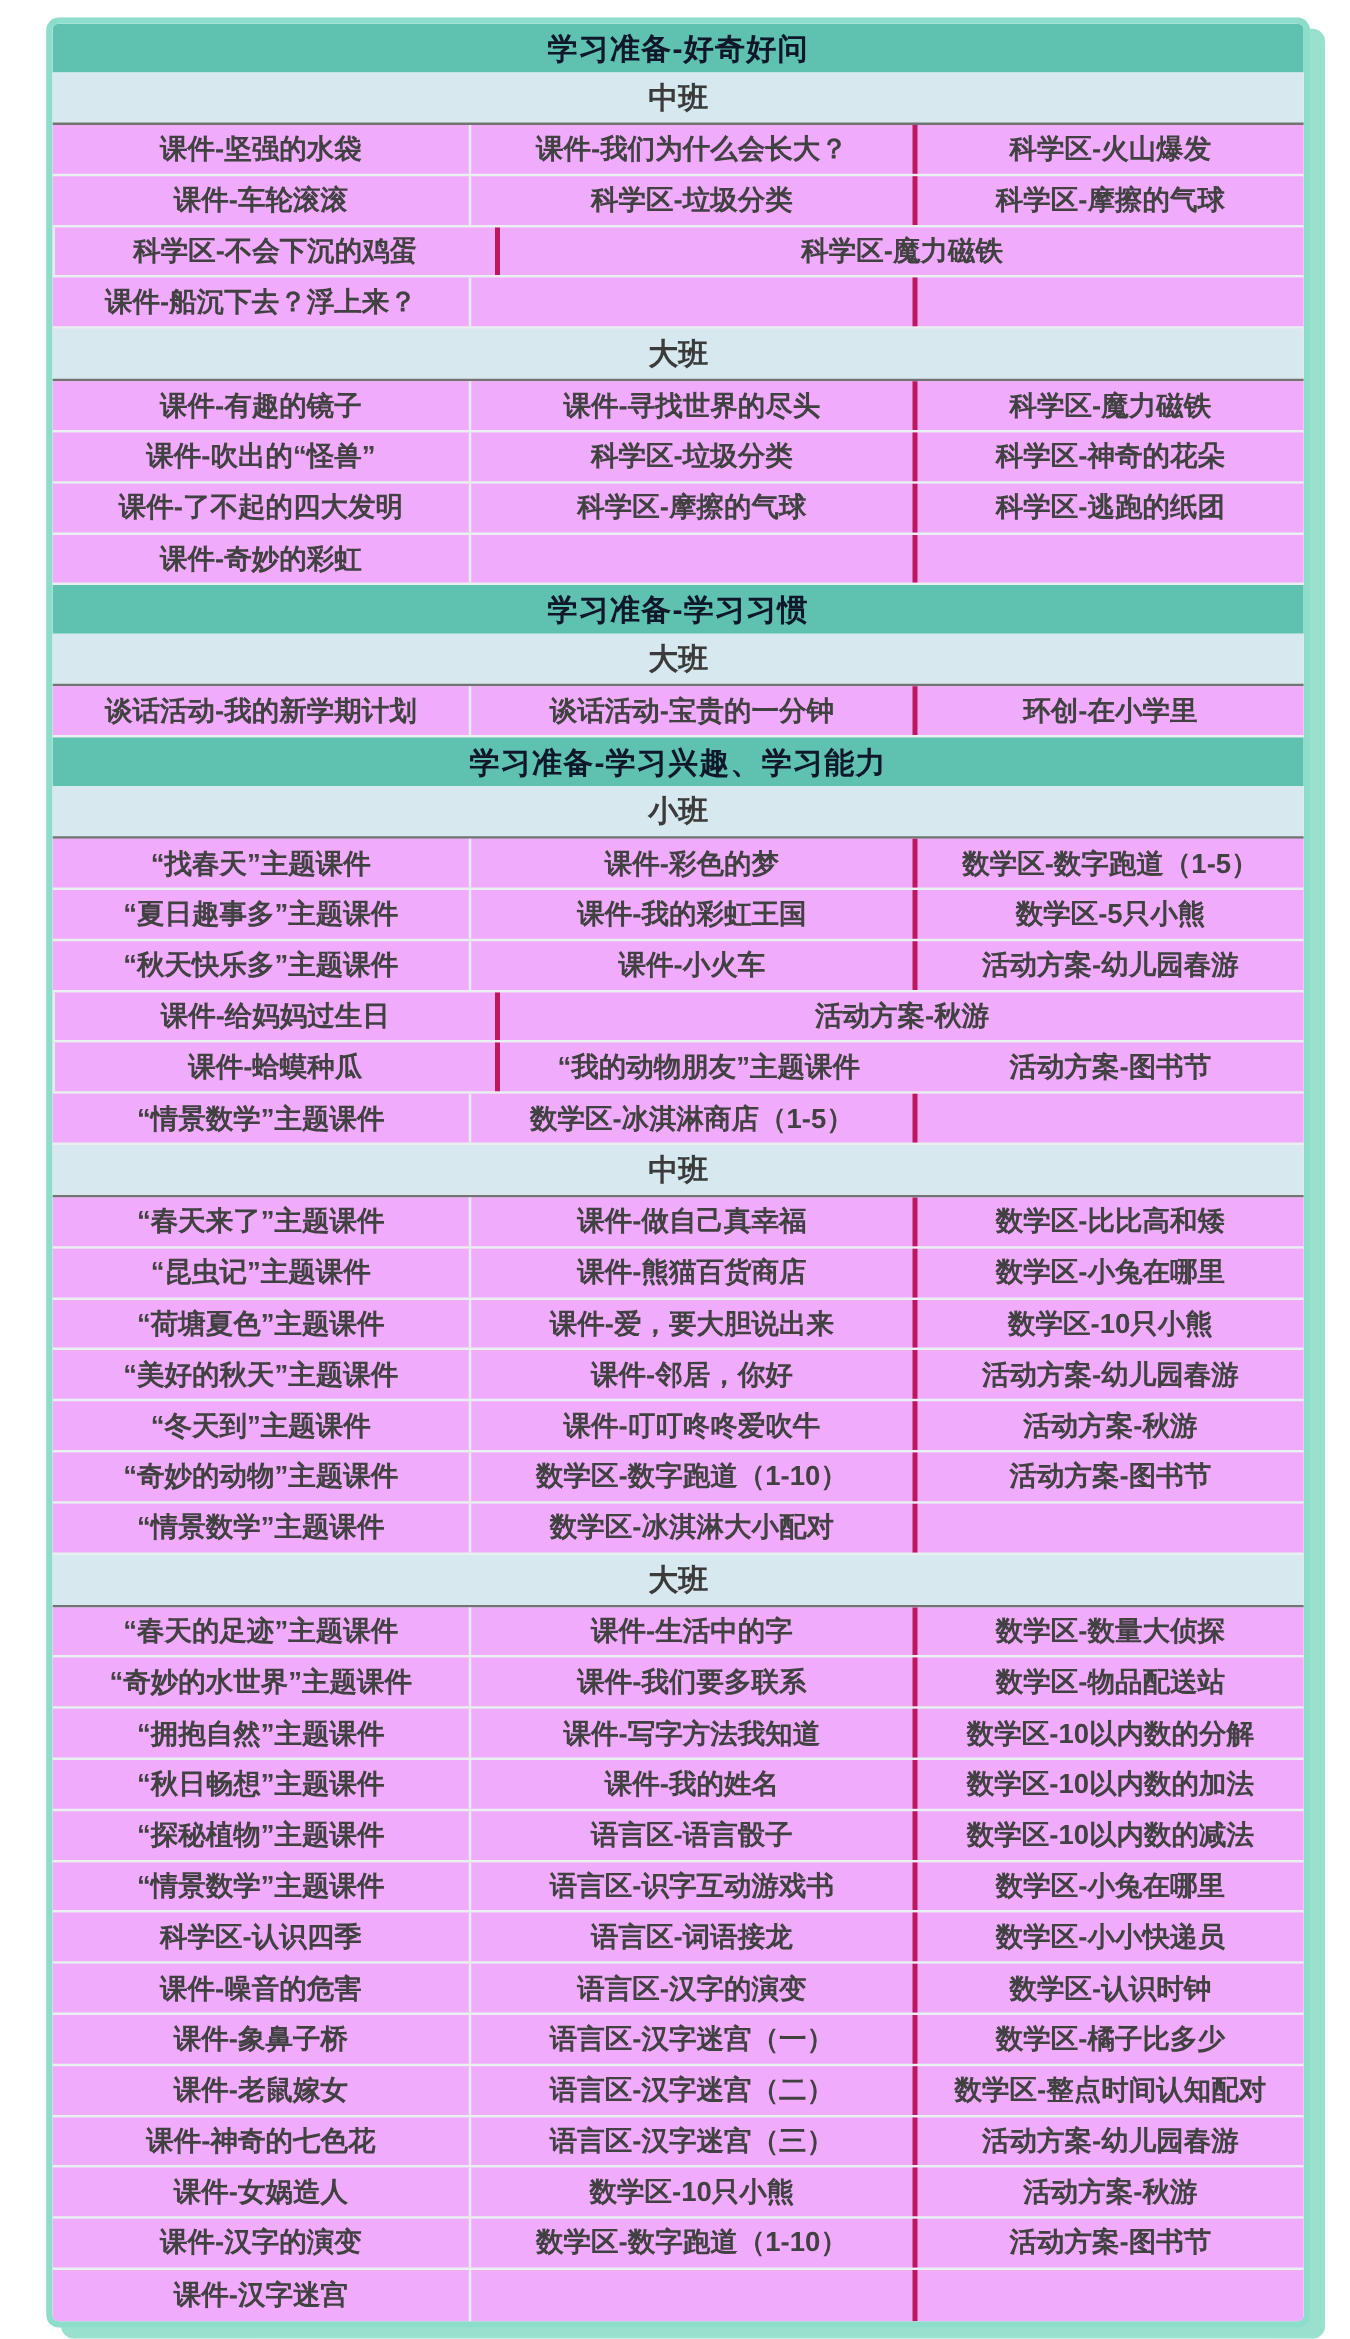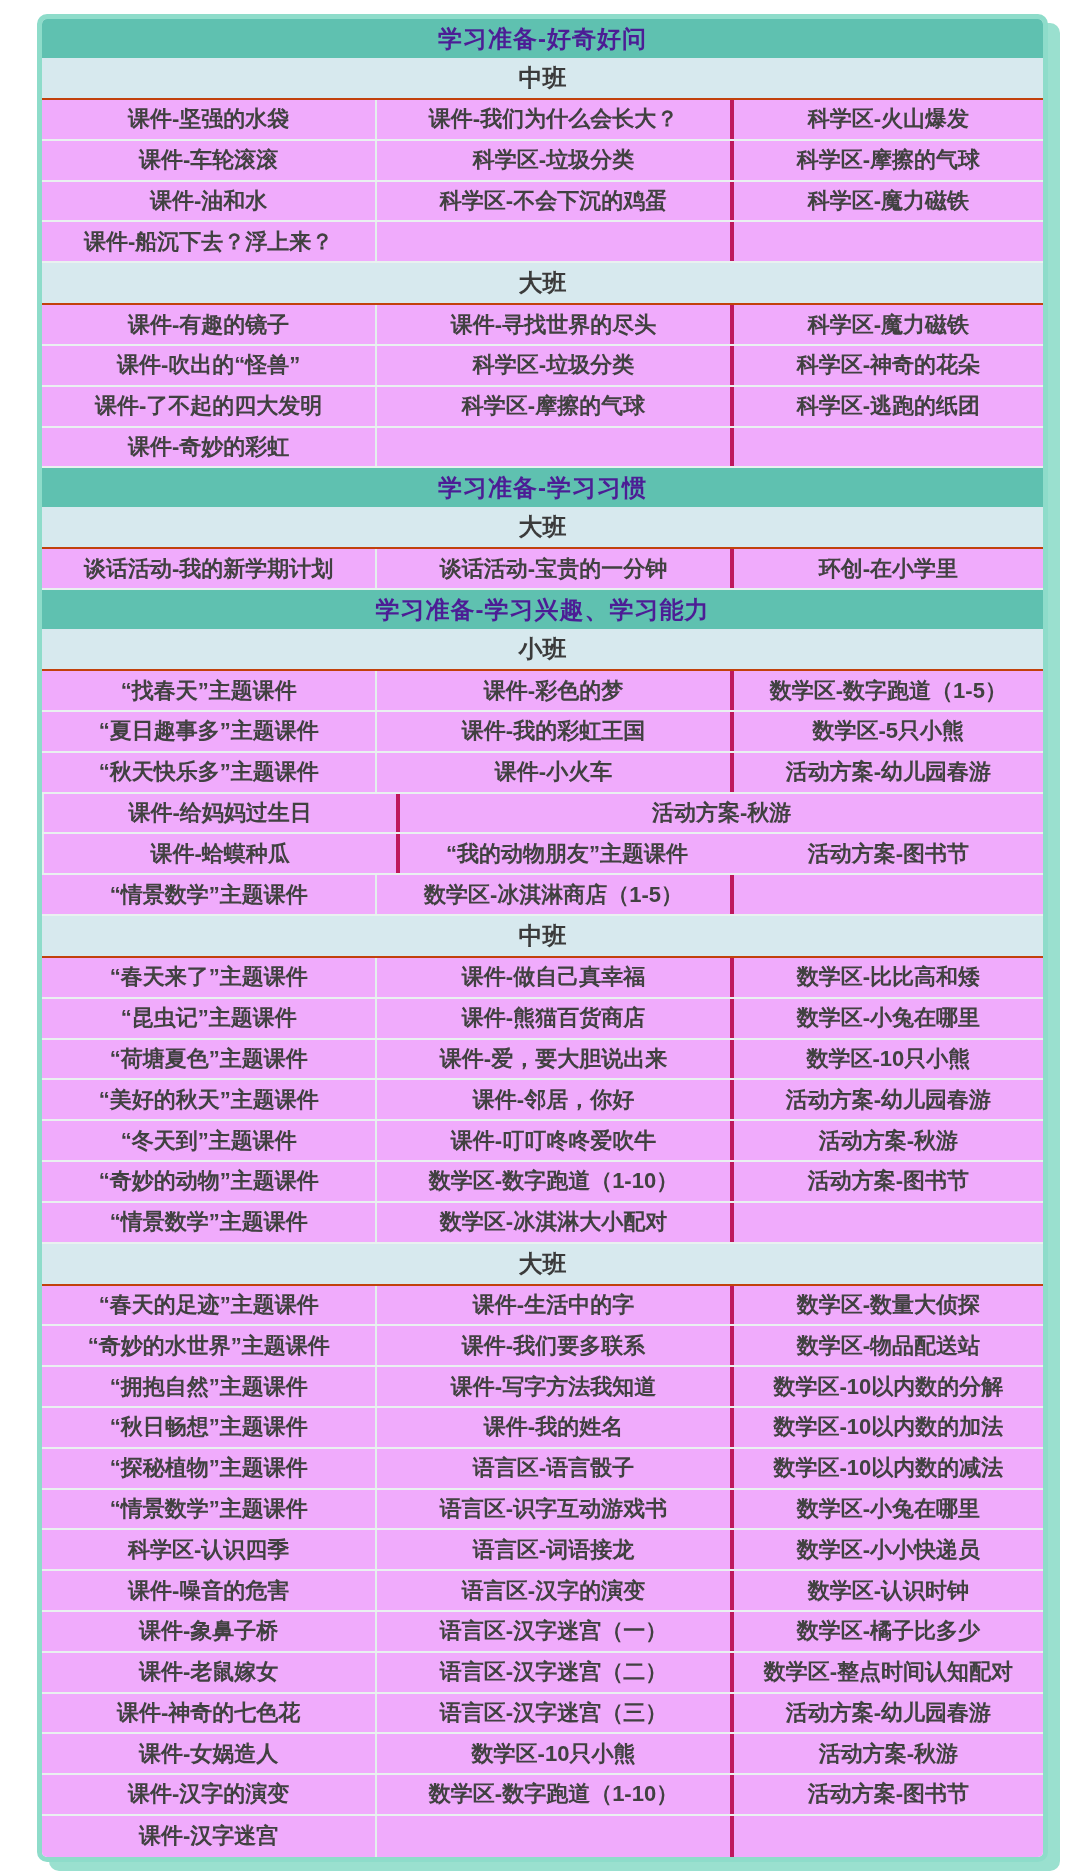--- a/index.html
+++ b/index.html
@@ -19,40 +19,40 @@
     width: 1001px;
     background: #fdfefe;
     border: 5px solid #8edcca;
     border-radius: 10px;
     box-shadow: 12px 9px 0 #9ae0cf;
     overflow: hidden;
   }
   .section-header {
     height: 39px;
     background: #5fc1b0;
-    color: #4c1d95;
+    color: #0f172a;
     display: flex;
     align-items: center;
     justify-content: center;
     font-size: 24px;
     font-weight: bold;
     letter-spacing: 1px;
     box-sizing: border-box;
   }
   .group-header {
     height: 42px;
     background: #d7e9ee;
     color: #3b3b3b;
     display: flex;
     align-items: center;
     justify-content: center;
     font-size: 24px;
     font-weight: bold;
     box-sizing: border-box;
-    border-bottom: 2px solid #c2410c;
+    border-bottom: 2px solid #737373;
   }
   .data-row {
     display: flex;
     height: 40.8px;
     background: #f0abfc;
     border-bottom: 2px solid #e9f1f0;
     box-sizing: border-box;
   }
   .data-row.last {
     border-bottom: none;
@@ -83,21 +83,20 @@
       <div class="cell c1">课件-坚强的水袋</div>
       <div class="cell c2">课件-我们为什么会长大？</div>
       <div class="cell c3">科学区-火山爆发</div>
     </div>
     <div class="data-row">
       <div class="cell c1">课件-车轮滚滚</div>
       <div class="cell c2">科学区-垃圾分类</div>
       <div class="cell c3">科学区-摩擦的气球</div>
     </div>
     <div class="data-row">
-      <div class="cell c1">课件-油和水</div>
       <div class="cell c2">科学区-不会下沉的鸡蛋</div>
       <div class="cell c3">科学区-魔力磁铁</div>
     </div>
     <div class="data-row">
       <div class="cell c1">课件-船沉下去？浮上来？</div>
       <div class="cell c2"></div>
       <div class="cell c3"></div>
     </div>
     <div class="group-header">大班</div>
     <div class="data-row">

